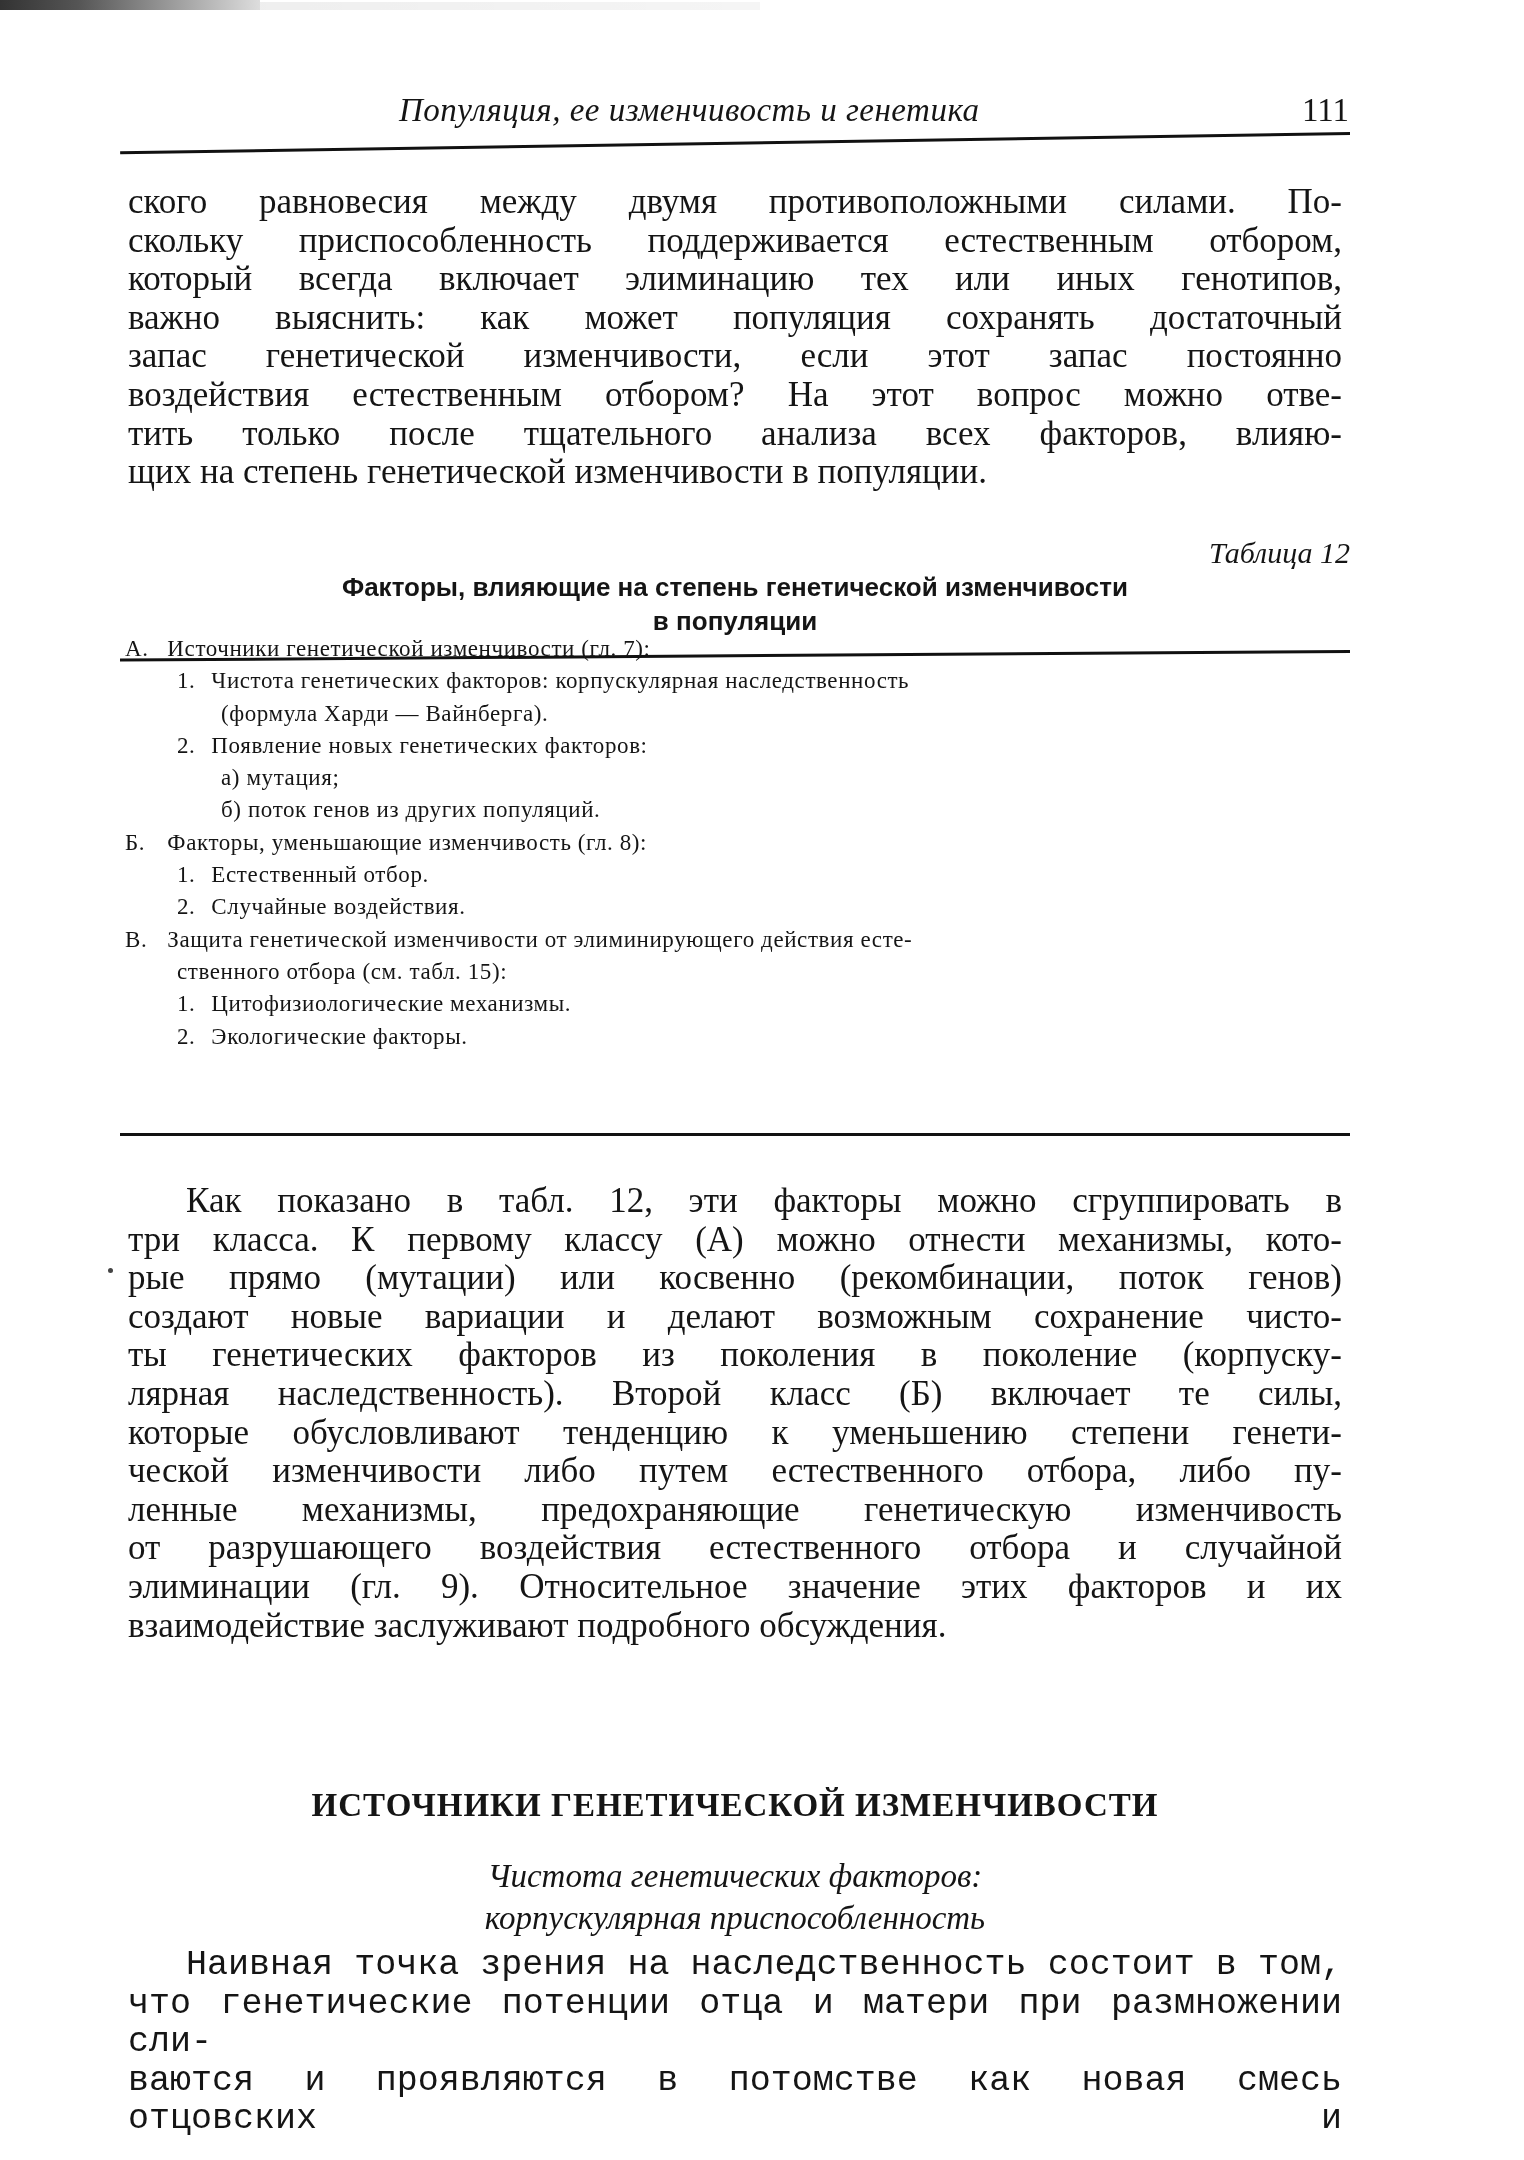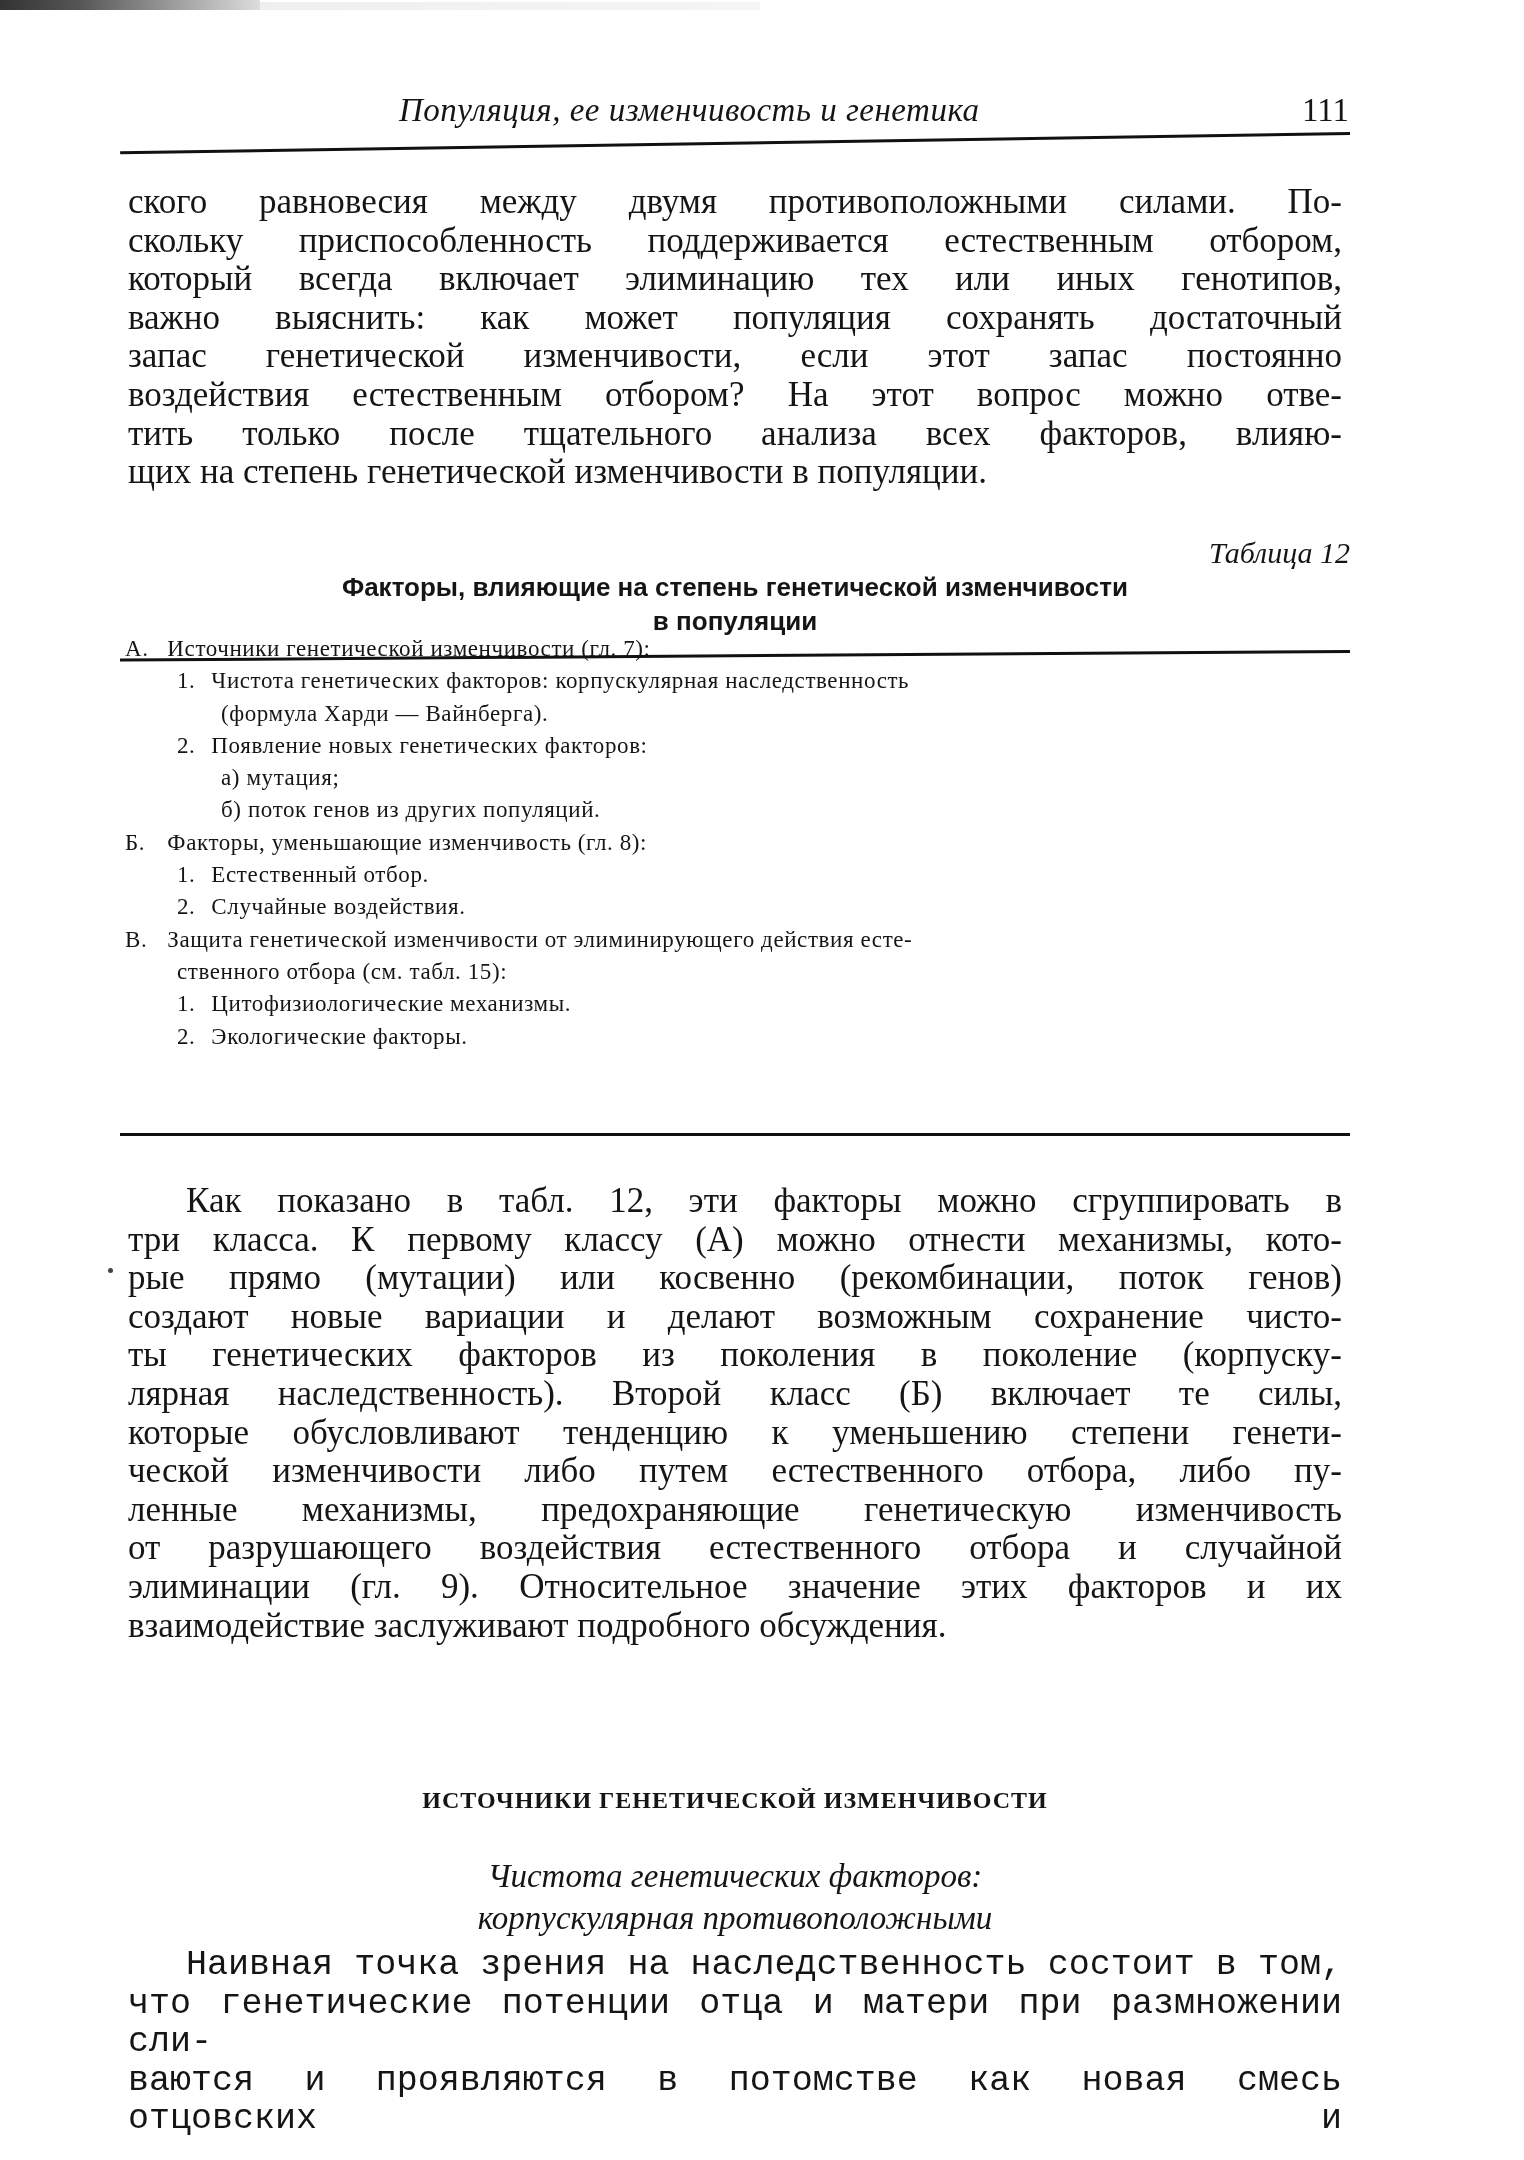--- a/index.html
+++ b/index.html
@@ -61,21 +61,21 @@
   .t-row.lvl0 { padding-left: 0; }
   .t-row.lvl1 { padding-left: 52px; }
   .t-row.lvl1c { padding-left: 96px; }
   .t-row.lvl2 { padding-left: 96px; }
   .t-row.lvl0c { padding-left: 52px; }
   .t-row .marker { display: inline-block; min-width: 28px; }
   .t-row.lvl0 .marker { min-width: 36px; }
 
   .section-heading {
     position: absolute; left: 120px; width: 1230px; top: 1787px; text-align: center;
-    font-size: 24px; letter-spacing: 1px;
+    font-size: 33px; letter-spacing: 1px;
   }
   .subsection-heading {
     position: absolute; left: 120px; width: 1230px; top: 1855px; text-align: center;
     font-style: italic; font-size: 33px; line-height: 42px;
   }
   .stray-dot { position: absolute; width: 5px; height: 5px; background: #444; border-radius: 50%; }
 </style>
 </head>
 <body>
 
@@ -138,21 +138,21 @@
     <span class="line">ленные механизмы, предохраняющие генетическую изменчивость</span>
     <span class="line">от разрушающего воздействия естественного отбора и случайной</span>
     <span class="line">элиминации (гл. 9). Относительное значение этих факторов и их</span>
     <span class="line last">взаимодействие заслуживают подробного обсуждения.</span>
   </p>
 </section>
 
 <h2 class="section-heading" style="margin:0;">ИСТОЧНИКИ ГЕНЕТИЧЕСКОЙ ИЗМЕНЧИВОСТИ</h2>
 <div class="subsection-heading">
   <div>Чистота генетических факторов:</div>
-  <div>корпускулярная противоположными</div>
+  <div>корпускулярная приспособленность</div>
 </div>
 
 <section class="body-text" style="top:1938px;font-family:Liberation Mono, monospace;">
   <p>
     <span class="line indent">Наивная точка зрения на наследственность состоит в том,</span>
     <span class="line">что генетические потенции отца и матери при размножении сли-</span>
     <span class="line">ваются и проявляются в потомстве как новая смесь отцовских и</span>
   </p>
 </section>
 

